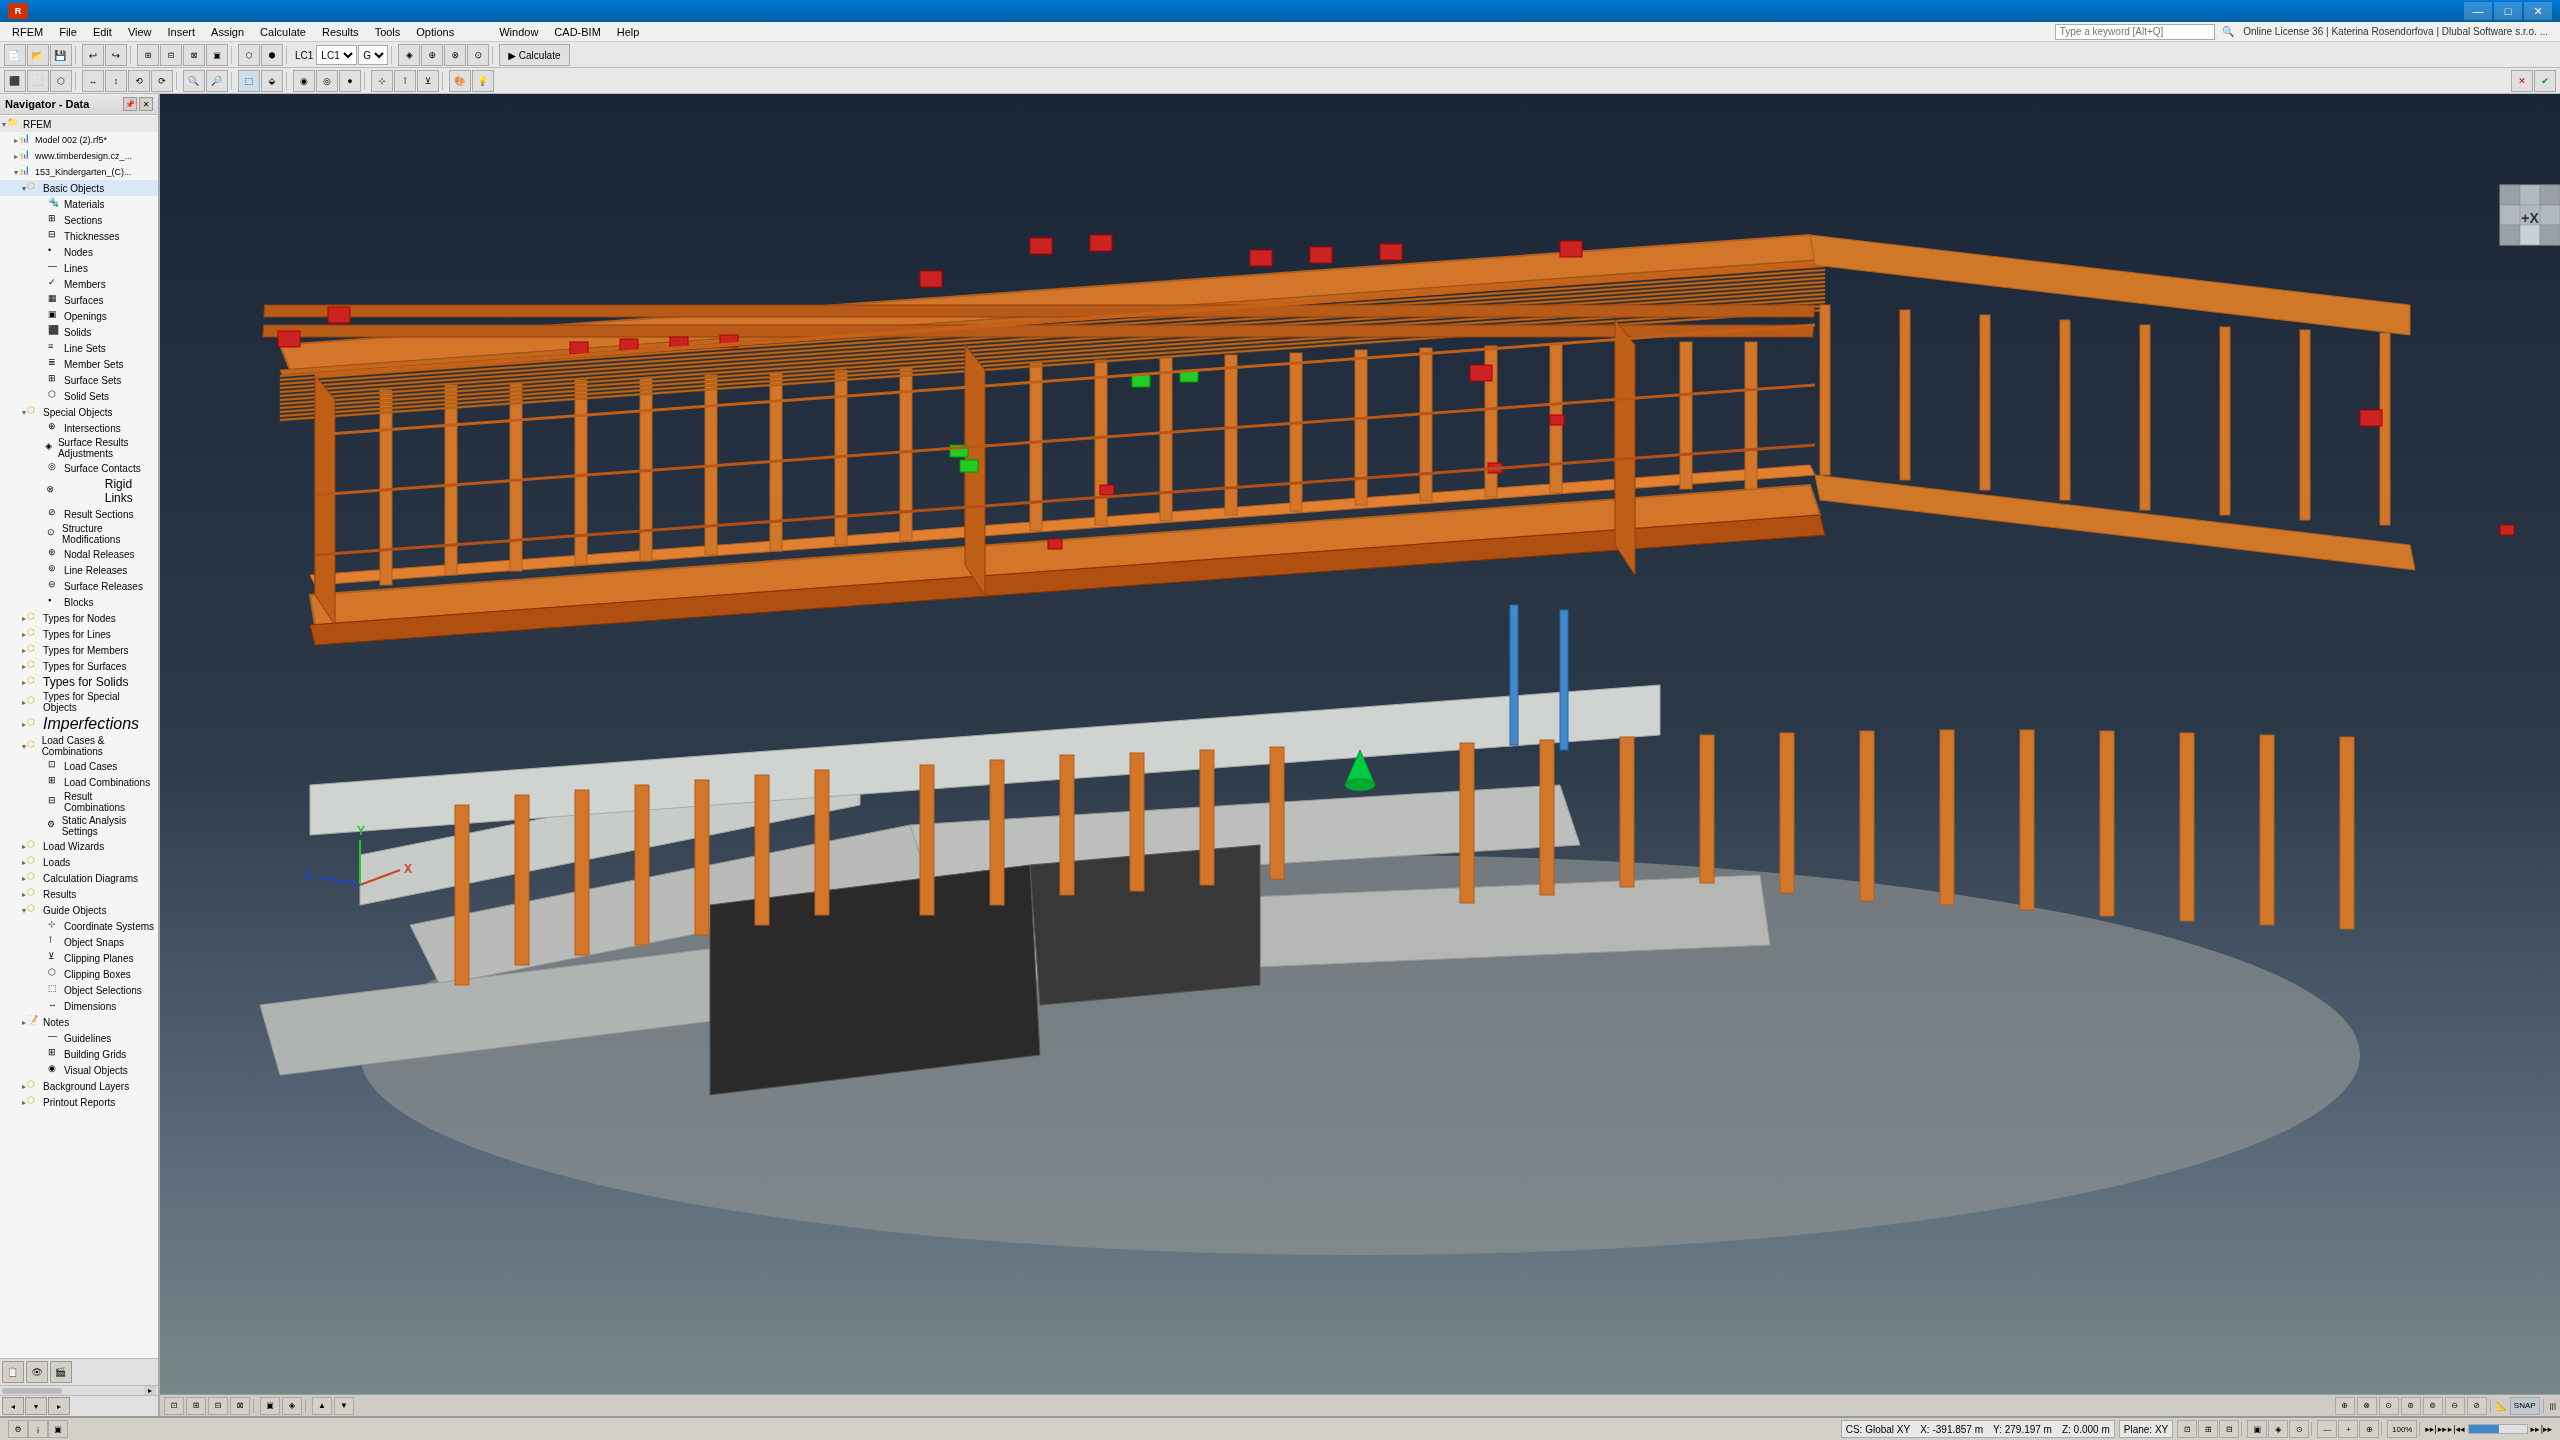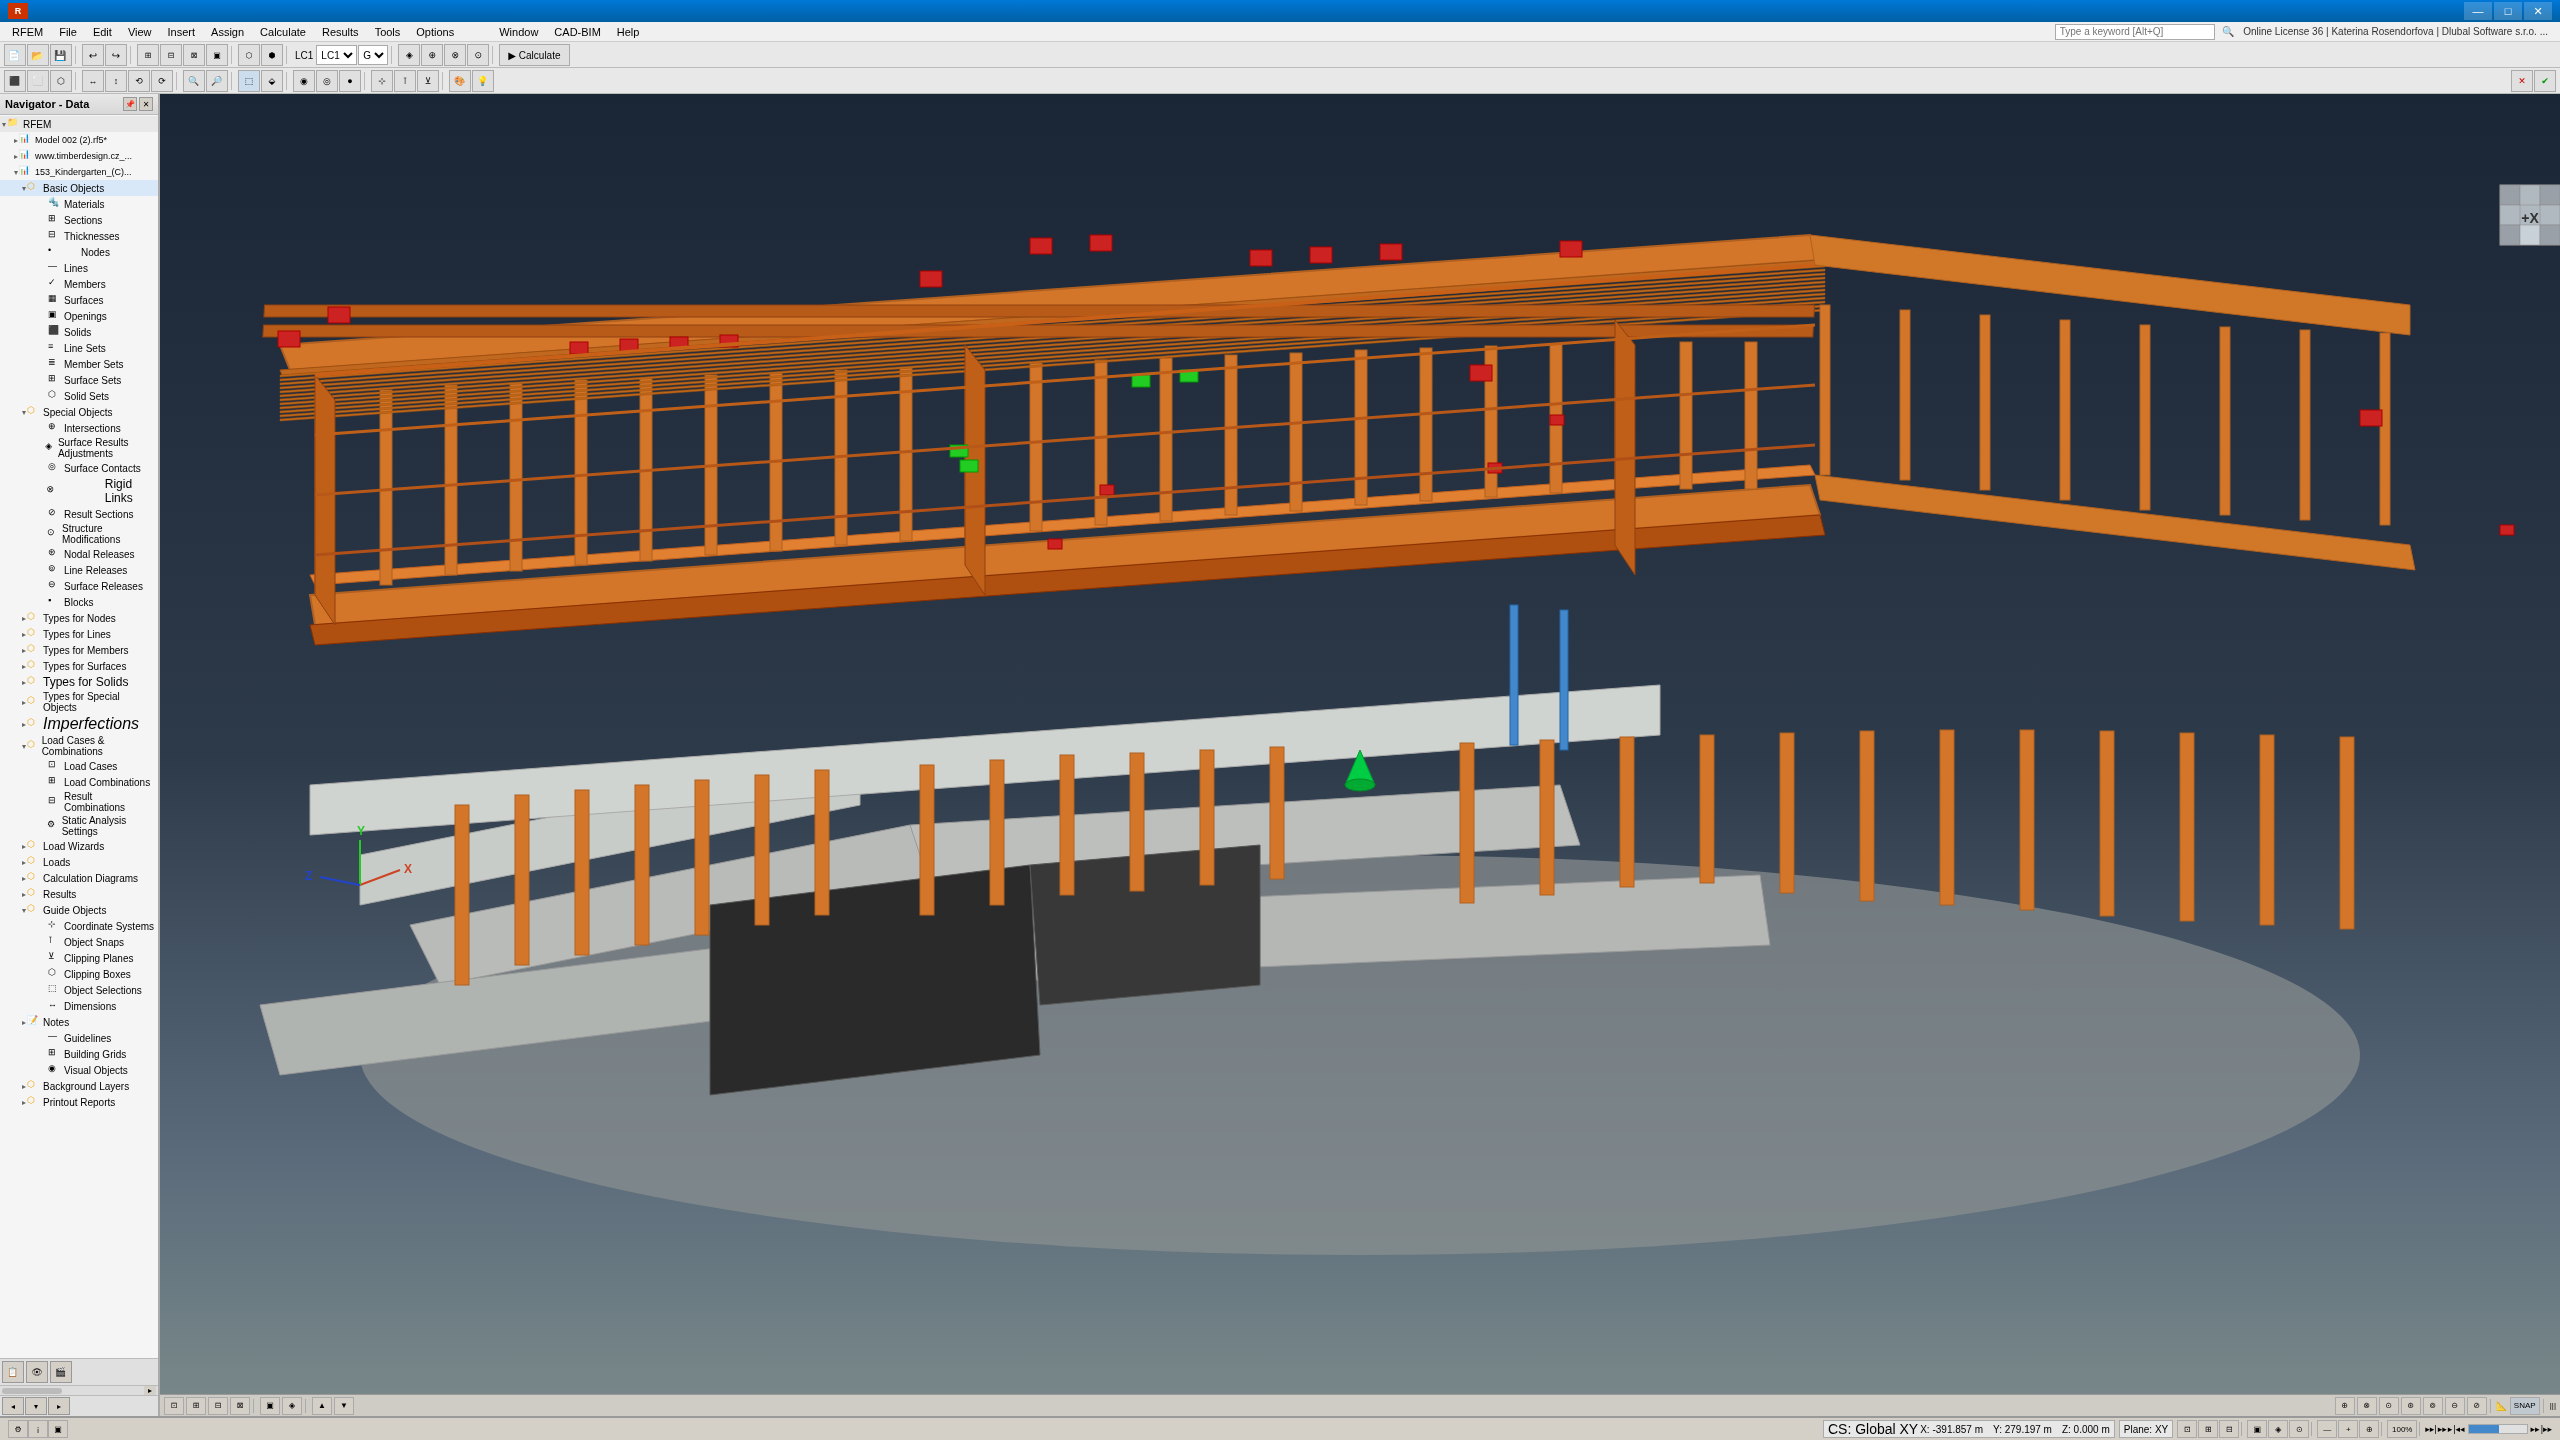--- a/index.html
+++ b/index.html
@@ -231,21 +231,21 @@
 
       <div style="display:flex;align-items:center;padding:1px 2px;padding-left:36px;cursor:pointer;">
         <span style="width:12px;"></span>
         <span style="width:14px;height:14px;margin-right:2px;font-size:9px;">⊟</span>
         <span style="font-size:10px;">Thicknesses</span>
       </div>
 
       <div style="display:flex;align-items:center;padding:1px 2px;padding-left:36px;cursor:pointer;">
         <span style="width:12px;"></span>
         <span style="width:14px;height:14px;margin-right:2px;font-size:9px;">•</span>
-        <span style="font-size:10px;margin-left:17px;">Nodes</span>
+        <span style="font-size:10px;">Nodes</span>
       </div>
 
       <div style="display:flex;align-items:center;padding:1px 2px;padding-left:36px;cursor:pointer;">
         <span style="width:12px;"></span>
         <span style="width:14px;height:14px;margin-right:2px;font-size:9px;">—</span>
         <span style="font-size:10px;">Lines</span>
       </div>
 
       <div style="display:flex;align-items:center;padding:1px 2px;padding-left:36px;cursor:pointer;">
         <span style="width:12px;"></span>
@@ -770,21 +770,21 @@
 
 <div id="status-bar" style="height:24px;background:#d4d0c8;border-top:2px solid #999;display:flex;align-items:center;padding:0 8px;font-size:10px;gap:0;">
 
   <button style="width:20px;height:18px;background:#d4d0c8;border:1px solid #aaa;cursor:pointer;font-size:8px;">⚙</button>
   <button style="width:20px;height:18px;background:#d4d0c8;border:1px solid #aaa;cursor:pointer;font-size:8px;">ℹ</button>
   <button style="width:20px;height:18px;background:#d4d0c8;border:1px solid #aaa;cursor:pointer;font-size:8px;">▣</button>
 
   <div style="flex:1;"></div>
 
   <div style="display:flex;gap:2px;align-items:center;border:1px solid #aaa;padding:0 4px;height:18px;background:#e8e8e8;margin-right:4px;">
-    <span style="font-size:14px;">CS: Global XY</span>
+    <span style="font-size:10px;margin-right:8px;">CS: Global XY</span>
     <span style="font-size:10px;margin-right:8px;">X: -391.857 m</span>
     <span style="font-size:10px;margin-right:8px;">Y: 279.197 m</span>
     <span style="font-size:10px;">Z: 0.000 m</span>
   </div>
   <div style="border:1px solid #aaa;padding:0 4px;height:18px;background:#e8e8e8;display:flex;align-items:center;margin-right:4px;">
     <span style="font-size:10px;">Plane: XY</span>
   </div>
 
   <div style="display:flex;gap:1px;align-items:center;">
     <button style="width:20px;height:18px;background:#d4d0c8;border:1px solid #aaa;cursor:pointer;font-size:8px;">⊡</button>

